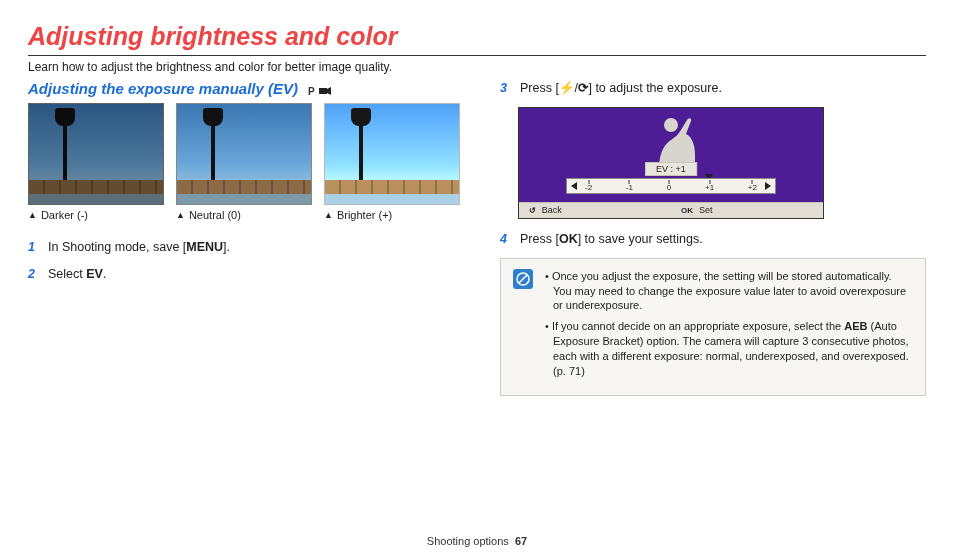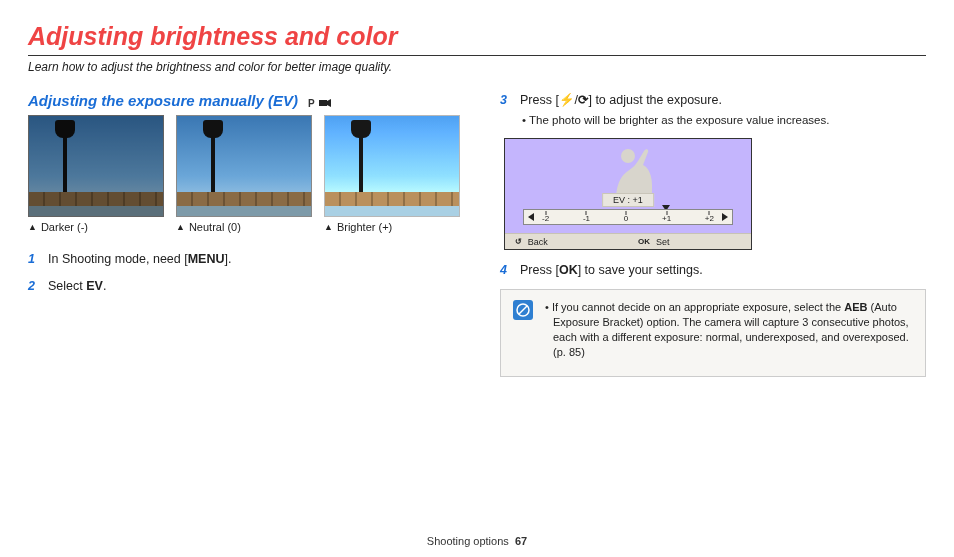--- a/index.html
+++ b/index.html
@@ -19,22 +19,21 @@
     font-weight: 700;
     font-style: italic;
     margin-bottom: 4px;
   }
   .hr {
     border-top: 1px solid #333;
     margin-bottom: 4px;
   }
   .subtitle {
     font-size: 12px;
-    margin-bottom: 18px;
-    font-style: italic;
+    margin-bottom: 6px;
   }
   .columns {
     display: flex;
     gap: 40px;
   }
   .col { flex: 1; }
   .section-heading {
     color: #1a6dd6;
     font-size: 15px;
     font-weight: 700;
@@ -75,21 +74,21 @@
   .tri { font-size: 9px; }
   .step-list { list-style: none; }
   .step-item { display: flex; gap: 8px; font-size: 12.5px; margin-bottom: 10px; line-height: 1.35; }
   .step-num { color: #1a6dd6; font-style: italic; font-weight: 600; width: 12px; }
   .step-text { flex: 1; }
   .step-sub { font-size: 11.5px; margin-top: 4px; padding-left: 10px; text-indent: -8px; }
   .slab { font-family: "Segoe UI", Arial, sans-serif; font-weight: 700; }
   .bold { font-weight: 700; margin-top: 47px; }
 
   .screen-wrap {
-    width: 248px; height: 112px; border: 1px solid #333; margin: 6px 0 12px 4px; background: #c4b5fd; position: relative;
+    width: 306px; height: 112px; border: 1px solid #333; margin: 6px 0 12px 18px; background: #4c1d95; position: relative;
   }
   .screen-body { position:absolute; inset:0 0 16px 0; }
   .silhouette { position:absolute; left:50%; transform:translateX(-50%); top:4px; width:80px; height:58px; }
   .ev-label {
     position: absolute; left: 50%; transform: translateX(-50%); top: 54px;
     background: #e9e6de; border: 1px solid #c9c5b9; font-size: 9px; color:#222;
     padding: 1px 10px;
   }
   .ev-bar {
     position:absolute; left:50%; transform:translateX(-50%); top:70px;
@@ -194,39 +193,38 @@
       <div class="caption">
           <span class="tri">▲</span>
           <span>Brighter (+)</span>
         </div>
     </div>
 
     <ol class="step-list">
       <li class="step-item">
         <div class="step-num">1</div>
         <div class="step-text">
-          <span>In Shooting mode, need [</span><span class="slab">MENU</span><span>].</span>
+          <span>In Shooting mode, save [</span><span class="slab">MENU</span><span>].</span>
         </div>
       </li>
       <li class="step-item">
         <div class="step-num">2</div>
         <div class="step-text">
           <span>Select </span><span class="bold">EV</span><span>.</span>
         </div>
       </li>
     </ol>
   </div>
 
   <div class="col">
     <ol class="step-list">
       <li class="step-item">
         <div class="step-num">3</div>
         <div class="step-text">
           <span>Press [</span><span class="slab">⚡</span><span>/</span><span class="slab">⟳</span><span>] to adjust the exposure.</span>
-          <div class="step-sub">•  The photo will be brighter as the exposure value increases.</div>
         </div>
       </li>
     </ol>
 
     <div class="screen-wrap">
       <div class="screen-body">
         <svg class="silhouette" viewBox="0 0 80 58">
           <path fill="#d8d5cc" d="M40 6a7 7 0 1 1 0 14a7 7 0 0 1 0-14zM28 58c0-18 6-26 12-30c4-3 6-4 10-10l6-10c2-3 5-2 4 1l-5 13c5 2 9 10 9 20v16H28z"></path>
         </svg>
         <div class="ev-label">EV : +1</div>
@@ -261,22 +259,23 @@
     </ol>
 
     <div class="note-box">
       <div class="note-icon">
         <svg width="14" height="14" viewBox="0 0 14 14">
             <circle cx="7" cy="7" r="6" fill="none" stroke="#fff" stroke-width="1.5"></circle>
             <line x1="3" y1="11" x2="11" y2="3" stroke="#fff" stroke-width="1.5"></line>
           </svg>
       </div>
       <ul class="note-list">
+        <li>•  Once you adjust the exposure, the setting will be stored automatically. You may need to change the exposure value later to avoid overexposure or underexposure.</li>
         <li>
-          <span>•  If you cannot decide on an appropriate exposure, select the </span><span class="bold">AEB</span><span> (Auto Exposure Bracket) option. The camera will capture 3 consecutive photos, each with a different exposure: normal, underexposed, and overexposed. (p. 85)</span>
+          <span>•  If you cannot decide on an appropriate exposure, select the </span><span class="bold">AEB</span><span> (Auto Exposure Bracket) option. The camera will capture 3 consecutive photos, each with a different exposure: normal, underexposed, and overexposed. (p. 71)</span>
         </li>
       </ul>
     </div>
   </div>
 </div>
 
 <div class="footer">
   <span>Shooting options</span>&nbsp;&nbsp;<span class="pagenum">67</span>
 </div>
 

